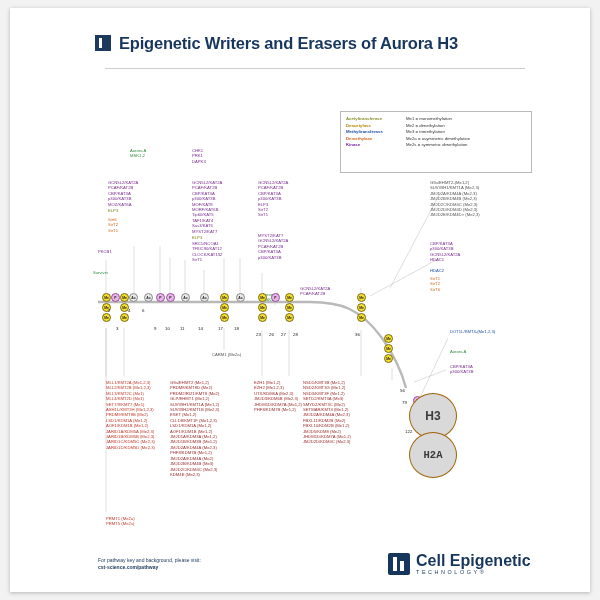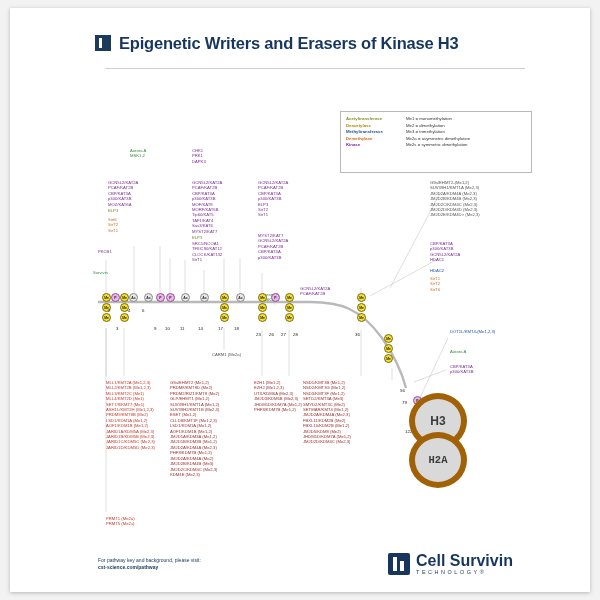--- a/index.html
+++ b/index.html
@@ -69,21 +69,21 @@
     border:0.6px solid #7a6a1f;box-sizing:border-box;font-weight:bold;
   }
   .me{background:#f4e02a;}
   .ac{background:#e8e8e8;border-color:#8a8a8a;}
   .ph{background:#e8b6e8;border-color:#9a509a;}
   .num{position:absolute;font-size:4.4px;color:#222;}
 
   
   .hist{
     position:absolute;border-radius:50%;
-    background:#d9d9d9;border:6px solid #a16207;
+    background:#d9d9d9;border:1px solid #a16207;
     display:flex;align-items:center;justify-content:center;
     font-size:12px;font-weight:bold;color:#3b3b3b;
   }
 
   
   .foot{
     position:absolute;left:88px;top:549px;font-size:5px;color:#17365d;line-height:7px;
   }
   .logo{
     position:absolute;left:378px;top:545px;display:flex;align-items:center;gap:6px;
@@ -96,21 +96,21 @@
   .logo-txt1{font-size:16px;font-weight:bold;color:#17365d;line-height:16px;}
   .logo-txt2{font-size:5.4px;letter-spacing:2.6px;color:#17365d;}
 </style>
 </head>
 <body>
 
 <div class="page">
 
   <div class="title-bar">
     <div class="title-mark"></div>
-    <div class="title-text">Epigenetic Writers and Erasers of Kinase H3</div>
+    <div class="title-text">Epigenetic Writers and Erasers of Aurora H3</div>
   </div>
   <div class="title-rule"></div>
 
   <div class="legend">
     <div class="legend-row">
       <div class="legend-left lg-acet">Acetyltransferase</div>
       <div class="legend-right">Me1 = monomethylation</div>
     </div>
     <div class="legend-row">
       <div class="legend-left lg-deac">Deacetylase</div>
@@ -343,18 +343,18 @@
   <div class="hist" style="left:399px;top:424px;width:46px;height:44px;font-size:10.5px;font-family:Liberation Mono, monospace;">H2A</div>
 
   <div class="foot">
     <div>For pathway key and background, please visit:</div>
     <div style="font-weight:bold;">cst-science.com/pathway</div>
   </div>
 
   <div class="logo">
     <div class="logo-mark"></div>
     <div>
-      <div class="logo-txt1">Cell Survivin</div>
+      <div class="logo-txt1">Cell Epigenetic</div>
       <div class="logo-txt2">TECHNOLOGY®</div>
     </div>
   </div>
 
 </div>
 
 </body></html>

